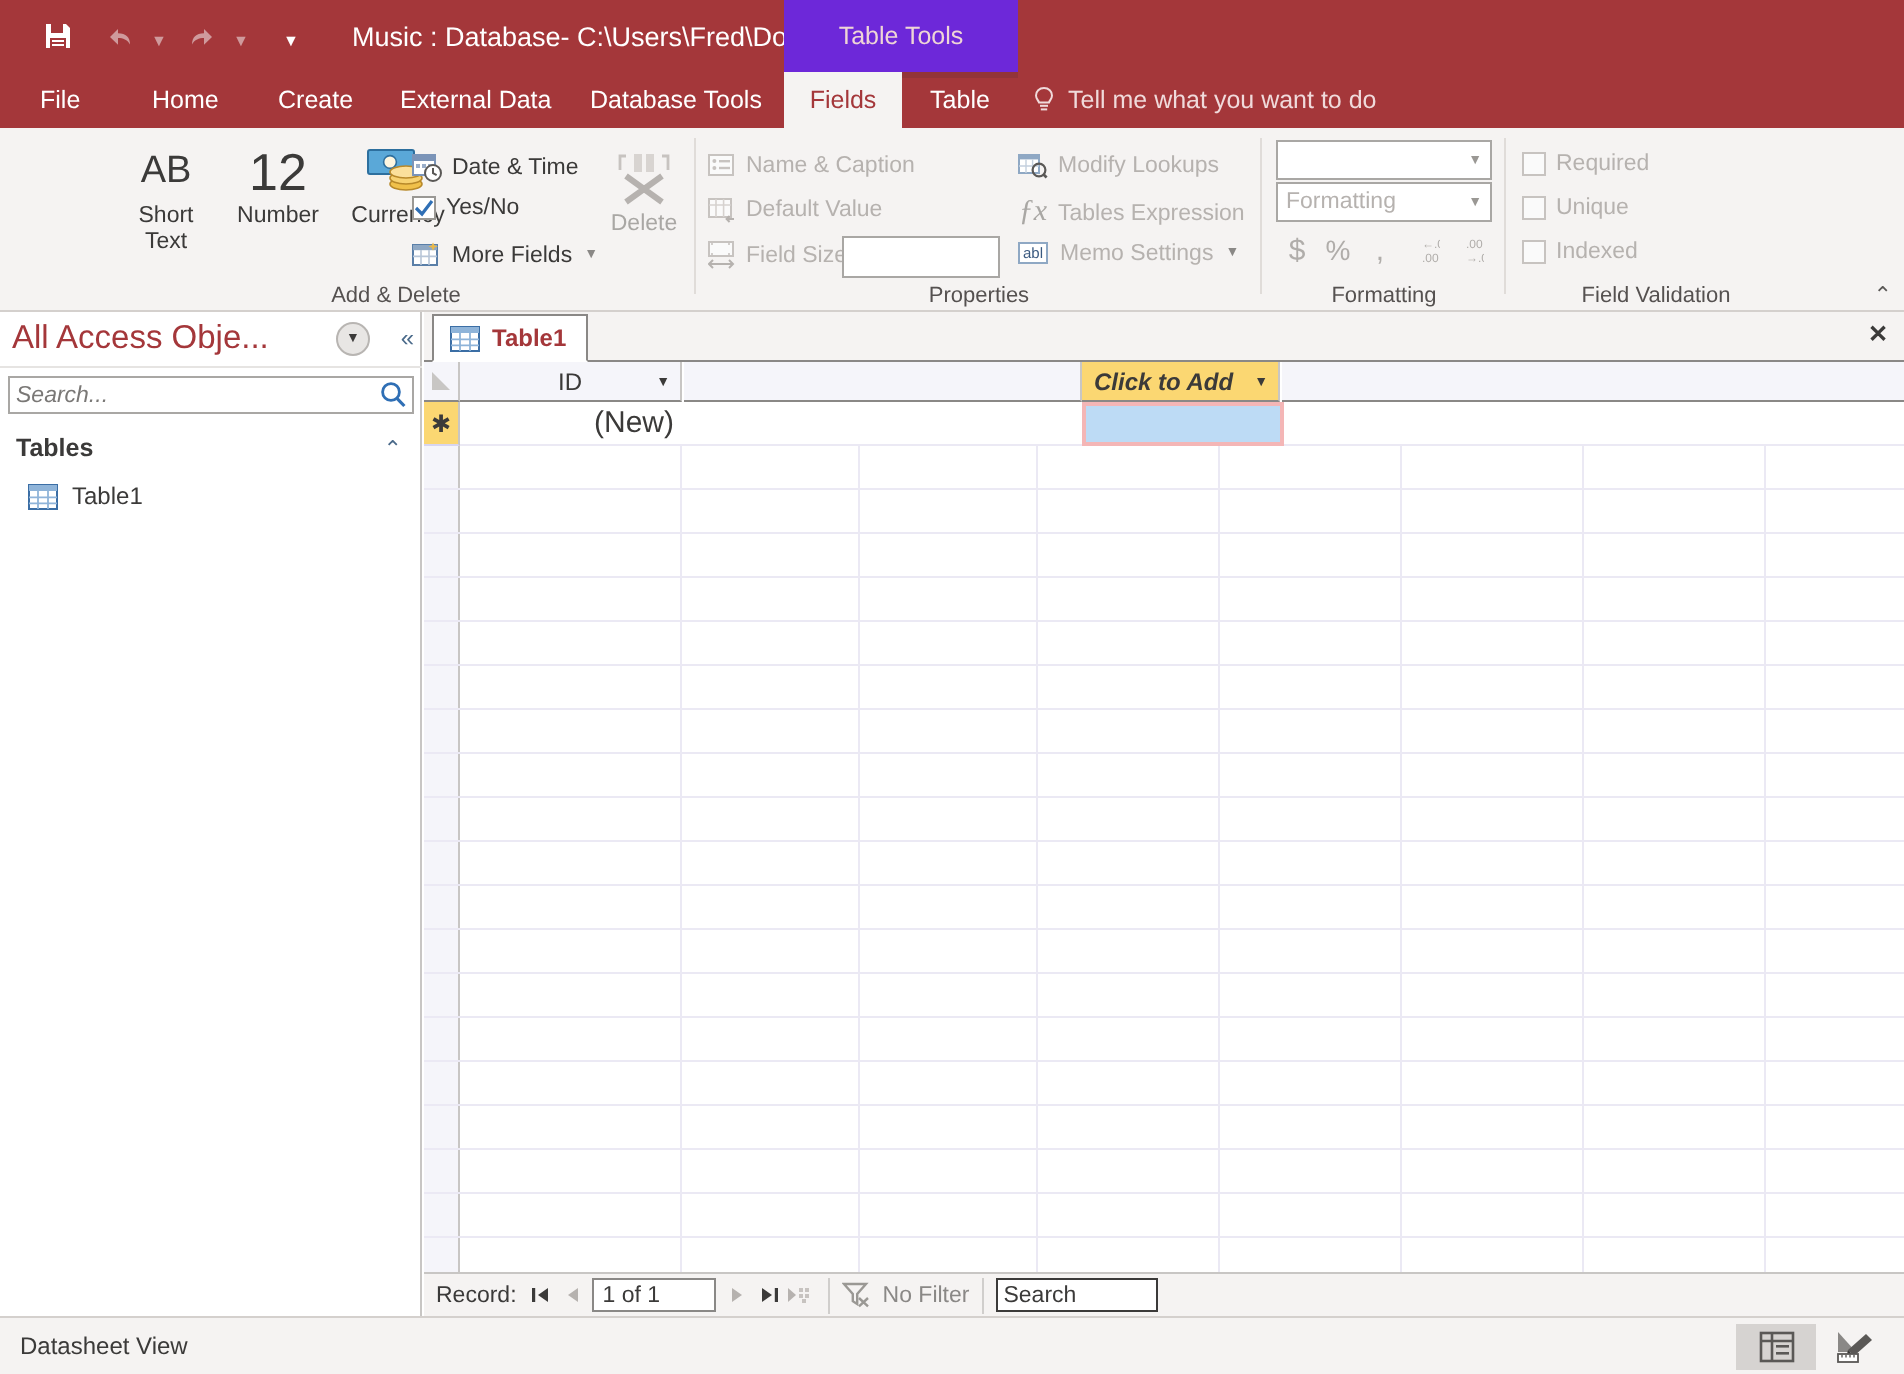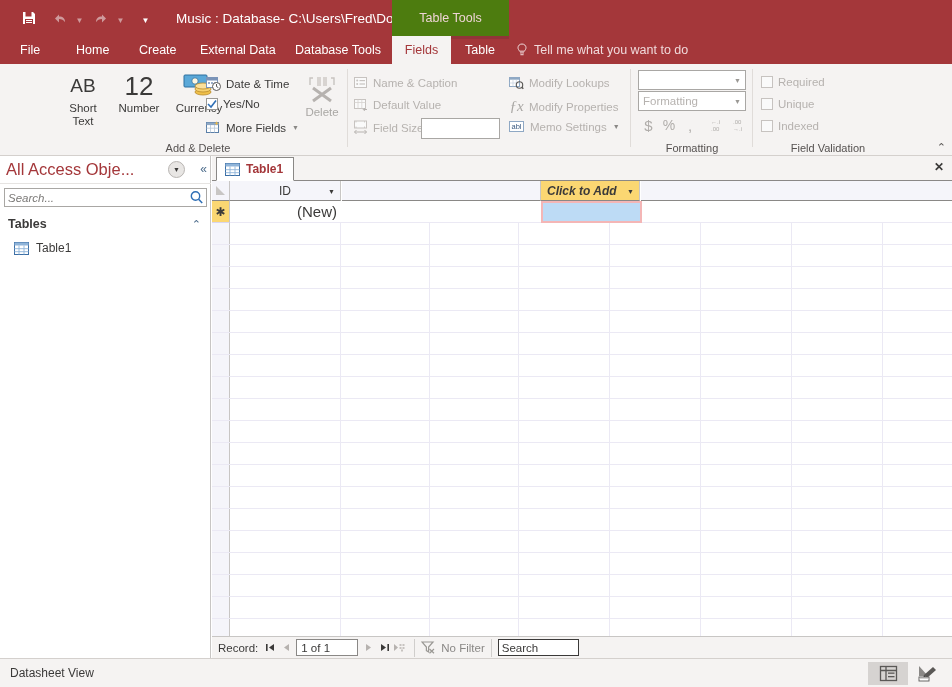--- a/index.html
+++ b/index.html
@@ -31,21 +31,21 @@
   }
   .qat-caret.bright { color: #ffffff; }
   .title-text {
     position: absolute; left: 176px; top: 0; height: 36px;
     display: flex; align-items: center;
     color: #ffffff; font-size: 13.5px; white-space: nowrap;
   }
   .ctx-tab-label {
     position: absolute; left: 392px; top: 0; width: 117px; height: 36px;
     display: flex; align-items: center; justify-content: center;
-    background: #4d7c0f; color: #efd5d6; font-size: 12.5px;
+    background: #6d28d9; color: #efd5d6; font-size: 12.5px;
   }
   .tb-right { position: absolute; right: 0; top: 0; height: 36px; display: flex; align-items: center; }
   .signin { color: #ffffff; font-size: 12.5px; padding: 0 14px; height: 36px; display: flex; align-items: center; }
   .helpbtn { color: #ffffff; font-size: 14px; width: 34px; height: 36px; display: flex; align-items: center; justify-content: center; }
   .winbtn { width: 44px; height: 36px; display: flex; align-items: center; justify-content: center; color: #ffffff; }
   .winbtn svg { display: block; }
 
   
   .ribbon-tabs {
     position: absolute; top: 36px; left: 0; width: 952px; height: 28px;
@@ -420,30 +420,31 @@
           <g stroke="#c4d0de" stroke-width="0.7">
               <path d="M4 3.7v6.8M7.3 3.7v6.8M0.5 7h10"></path>
             </g>
           <circle cx="10.5" cy="9" r="3.2" fill="none" stroke="#5a5856" stroke-width="1.1"></circle>
           <path d="M12.8 11.3 L14.3 12.8" stroke="#5a5856" stroke-width="1.4"></path>
         </svg>
         <span>Modify Lookups</span>
       </div>
       <div class="small-item disabled" style="left:161px; top:34px;">
         <span style="font-family:'Liberation Serif', serif; font-style:italic; font-size:15px; color:#a9a7a4; width:15px; display:inline-block; text-align:center;">ƒx</span>
-        <span>Modify Properties</span>
+        <span>Tables Expression</span>
       </div>
       <div class="small-item disabled" style="left:161px; top:56px;">
         <svg class="ico" width="16" height="13" viewBox="0 0 16 13">
           <rect x="0.5" y="1.5" width="14" height="10" fill="#fff" stroke="#8fa8c4" stroke-width="1"></rect>
           <text x="7.5" y="9" font-size="7.5" text-anchor="middle" fill="#3b5a80" font-family="'Liberation Sans',sans-serif">abl</text>
         </svg>
         <span>Memo Settings</span>
         <span class="mini-caret">▼</span>
       </div>
+      <div class="grp-title">Properties</div>
       <div class="grp-sep" style="left:282px;"></div>
     </div>
 
     <div class="grp" style="left:631px; width:122px;">
       <div class="combo dis" style="left:7px; top:6px; width:108px; height:20px;">
         <span></span>
         <span class="cc">▼</span>
       </div>
       <div class="combo dis" style="left:7px; top:27px; width:108px; height:20px;">
         <span>Formatting</span>

